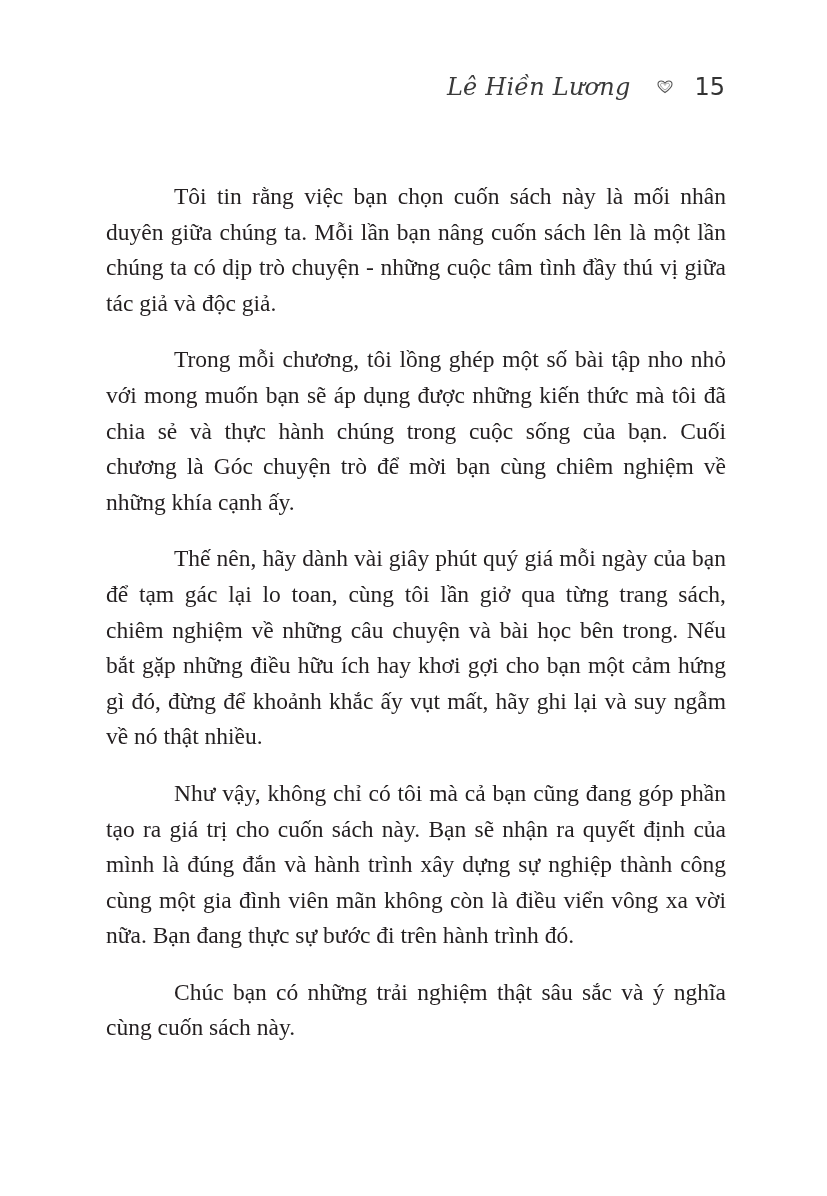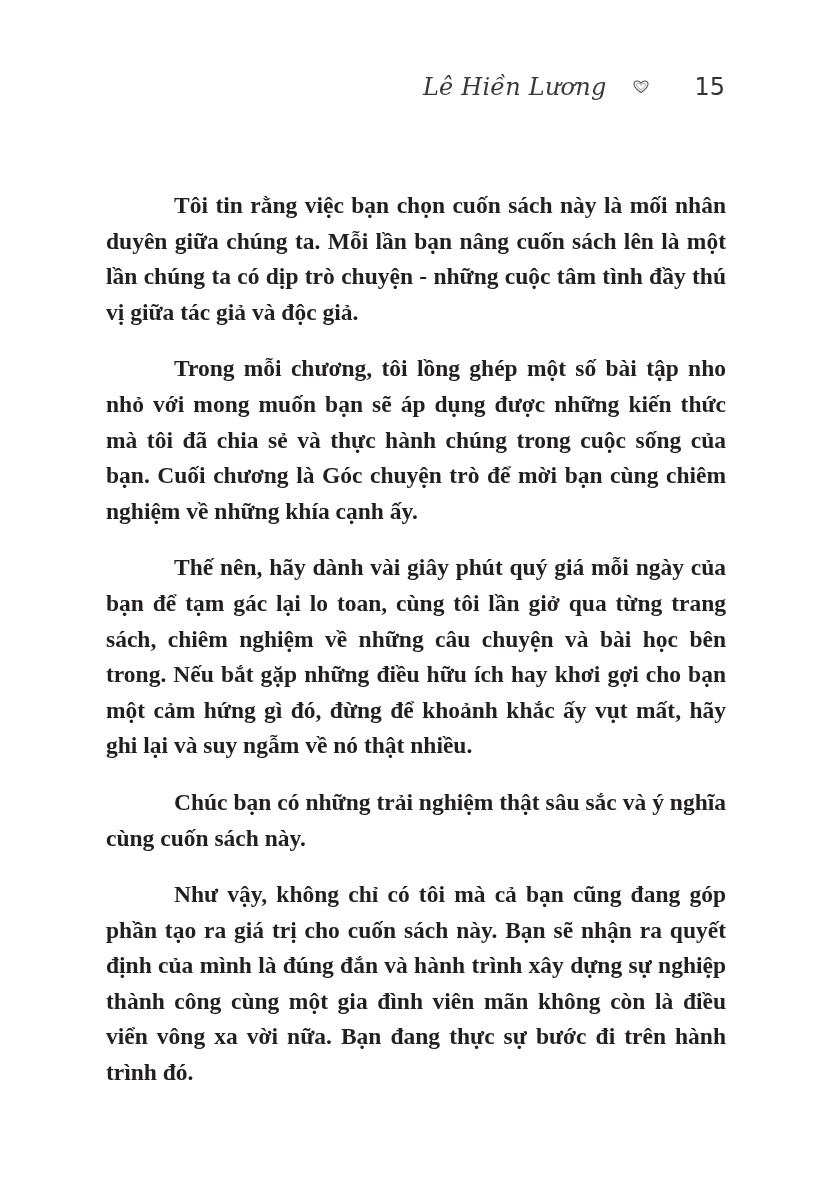--- a/index.html
+++ b/index.html
@@ -29,53 +29,51 @@
   .heart {
     display: inline-block;
     margin-left: 26px;
     margin-right: 20px;
     width: 16px; height: 14px;
   }
   .page-num {
     font-family: "DejaVu Sans", sans-serif;
     font-size: 24px;
     color: #333333;
-    margin-left: 24px;
   }
   .body-text {
     position: absolute;
     left: 106px;
     top: 176px;
     width: 620px;
     font-family: "Liberation Serif", serif;
     font-size: 23.5px;
     line-height: 35.6px;
     color: #231f20;
   }
   .para {
-    margin: 12px 0 21px 0;
+    margin: 3px 0 21px 0;
     text-indent: 68px;
     text-align: justify;
     text-align-last: left;
-    font-weight: bold;
   }
 </style>
 </head>
 <body>
 
 <div class="header">
   <span class="author">Lê Hiền Lương</span>
   <span class="heart">
     <svg width="16" height="14" viewBox="0 0 16 14">
       <path d="M8 12.5 C3 9 1 6.5 1 4.2 C1 2.3 2.5 1 4.3 1 C5.8 1 7.1 1.9 8 3.2 C8.9 1.9 10.2 1 11.7 1 C13.5 1 15 2.3 15 4.2 C15 6.5 13 9 8 12.5 Z" fill="none" stroke="#555" stroke-width="1.1"></path>
       <path d="M8 10 C5 8 3.5 6.3 3.5 4.8 C3.5 3.8 4.3 3.2 5.1 3.2 C6.2 3.2 7.2 4.1 8 5.4 C8.8 4.1 9.8 3.2 10.9 3.2 C11.7 3.2 12.5 3.8 12.5 4.8 C12.5 6.3 11 8 8 10 Z" fill="none" stroke="#777" stroke-width="0.7"></path>
     </svg>
   </span>
   <span class="page-num">15</span>
 </div>
 
 <div class="body-text">
   <p class="para">Tôi tin rằng việc bạn chọn cuốn sách này là mối nhân duyên giữa chúng ta. Mỗi lần bạn nâng cuốn sách lên là một lần chúng ta có dịp trò chuyện - những cuộc tâm tình đầy thú vị giữa tác giả và độc giả.</p>
   <p class="para">Trong mỗi chương, tôi lồng ghép một số bài tập nho nhỏ với mong muốn bạn sẽ áp dụng được những kiến thức mà tôi đã chia sẻ và thực hành chúng trong cuộc sống của bạn. Cuối chương là Góc chuyện trò để mời bạn cùng chiêm nghiệm về những khía cạnh ấy.</p>
   <p class="para">Thế nên, hãy dành vài giây phút quý giá mỗi ngày của bạn để tạm gác lại lo toan, cùng tôi lần giở qua từng trang sách, chiêm nghiệm về những câu chuyện và bài học bên trong. Nếu bắt gặp những điều hữu ích hay khơi gợi cho bạn một cảm hứng gì đó, đừng để khoảnh khắc ấy vụt mất, hãy ghi lại và suy ngẫm về nó thật nhiều.</p>
+  <p class="para">Như vậy, không chỉ có tôi mà cả bạn cũng đang góp phần tạo ra giá trị cho cuốn sách này. Bạn sẽ nhận ra quyết định của mình là đúng đắn và hành trình xây dựng sự nghiệp thành công cùng một gia đình viên mãn không còn là điều viển vông xa vời nữa. Bạn đang thực sự bước đi trên hành trình đó.</p>
   <p class="para">Chúc bạn có những trải nghiệm thật sâu sắc và ý nghĩa cùng cuốn sách này.</p>
-  <p class="para">Như vậy, không chỉ có tôi mà cả bạn cũng đang góp phần tạo ra giá trị cho cuốn sách này. Bạn sẽ nhận ra quyết định của mình là đúng đắn và hành trình xây dựng sự nghiệp thành công cùng một gia đình viên mãn không còn là điều viển vông xa vời nữa. Bạn đang thực sự bước đi trên hành trình đó.</p>
 </div>
 
 </body></html>

